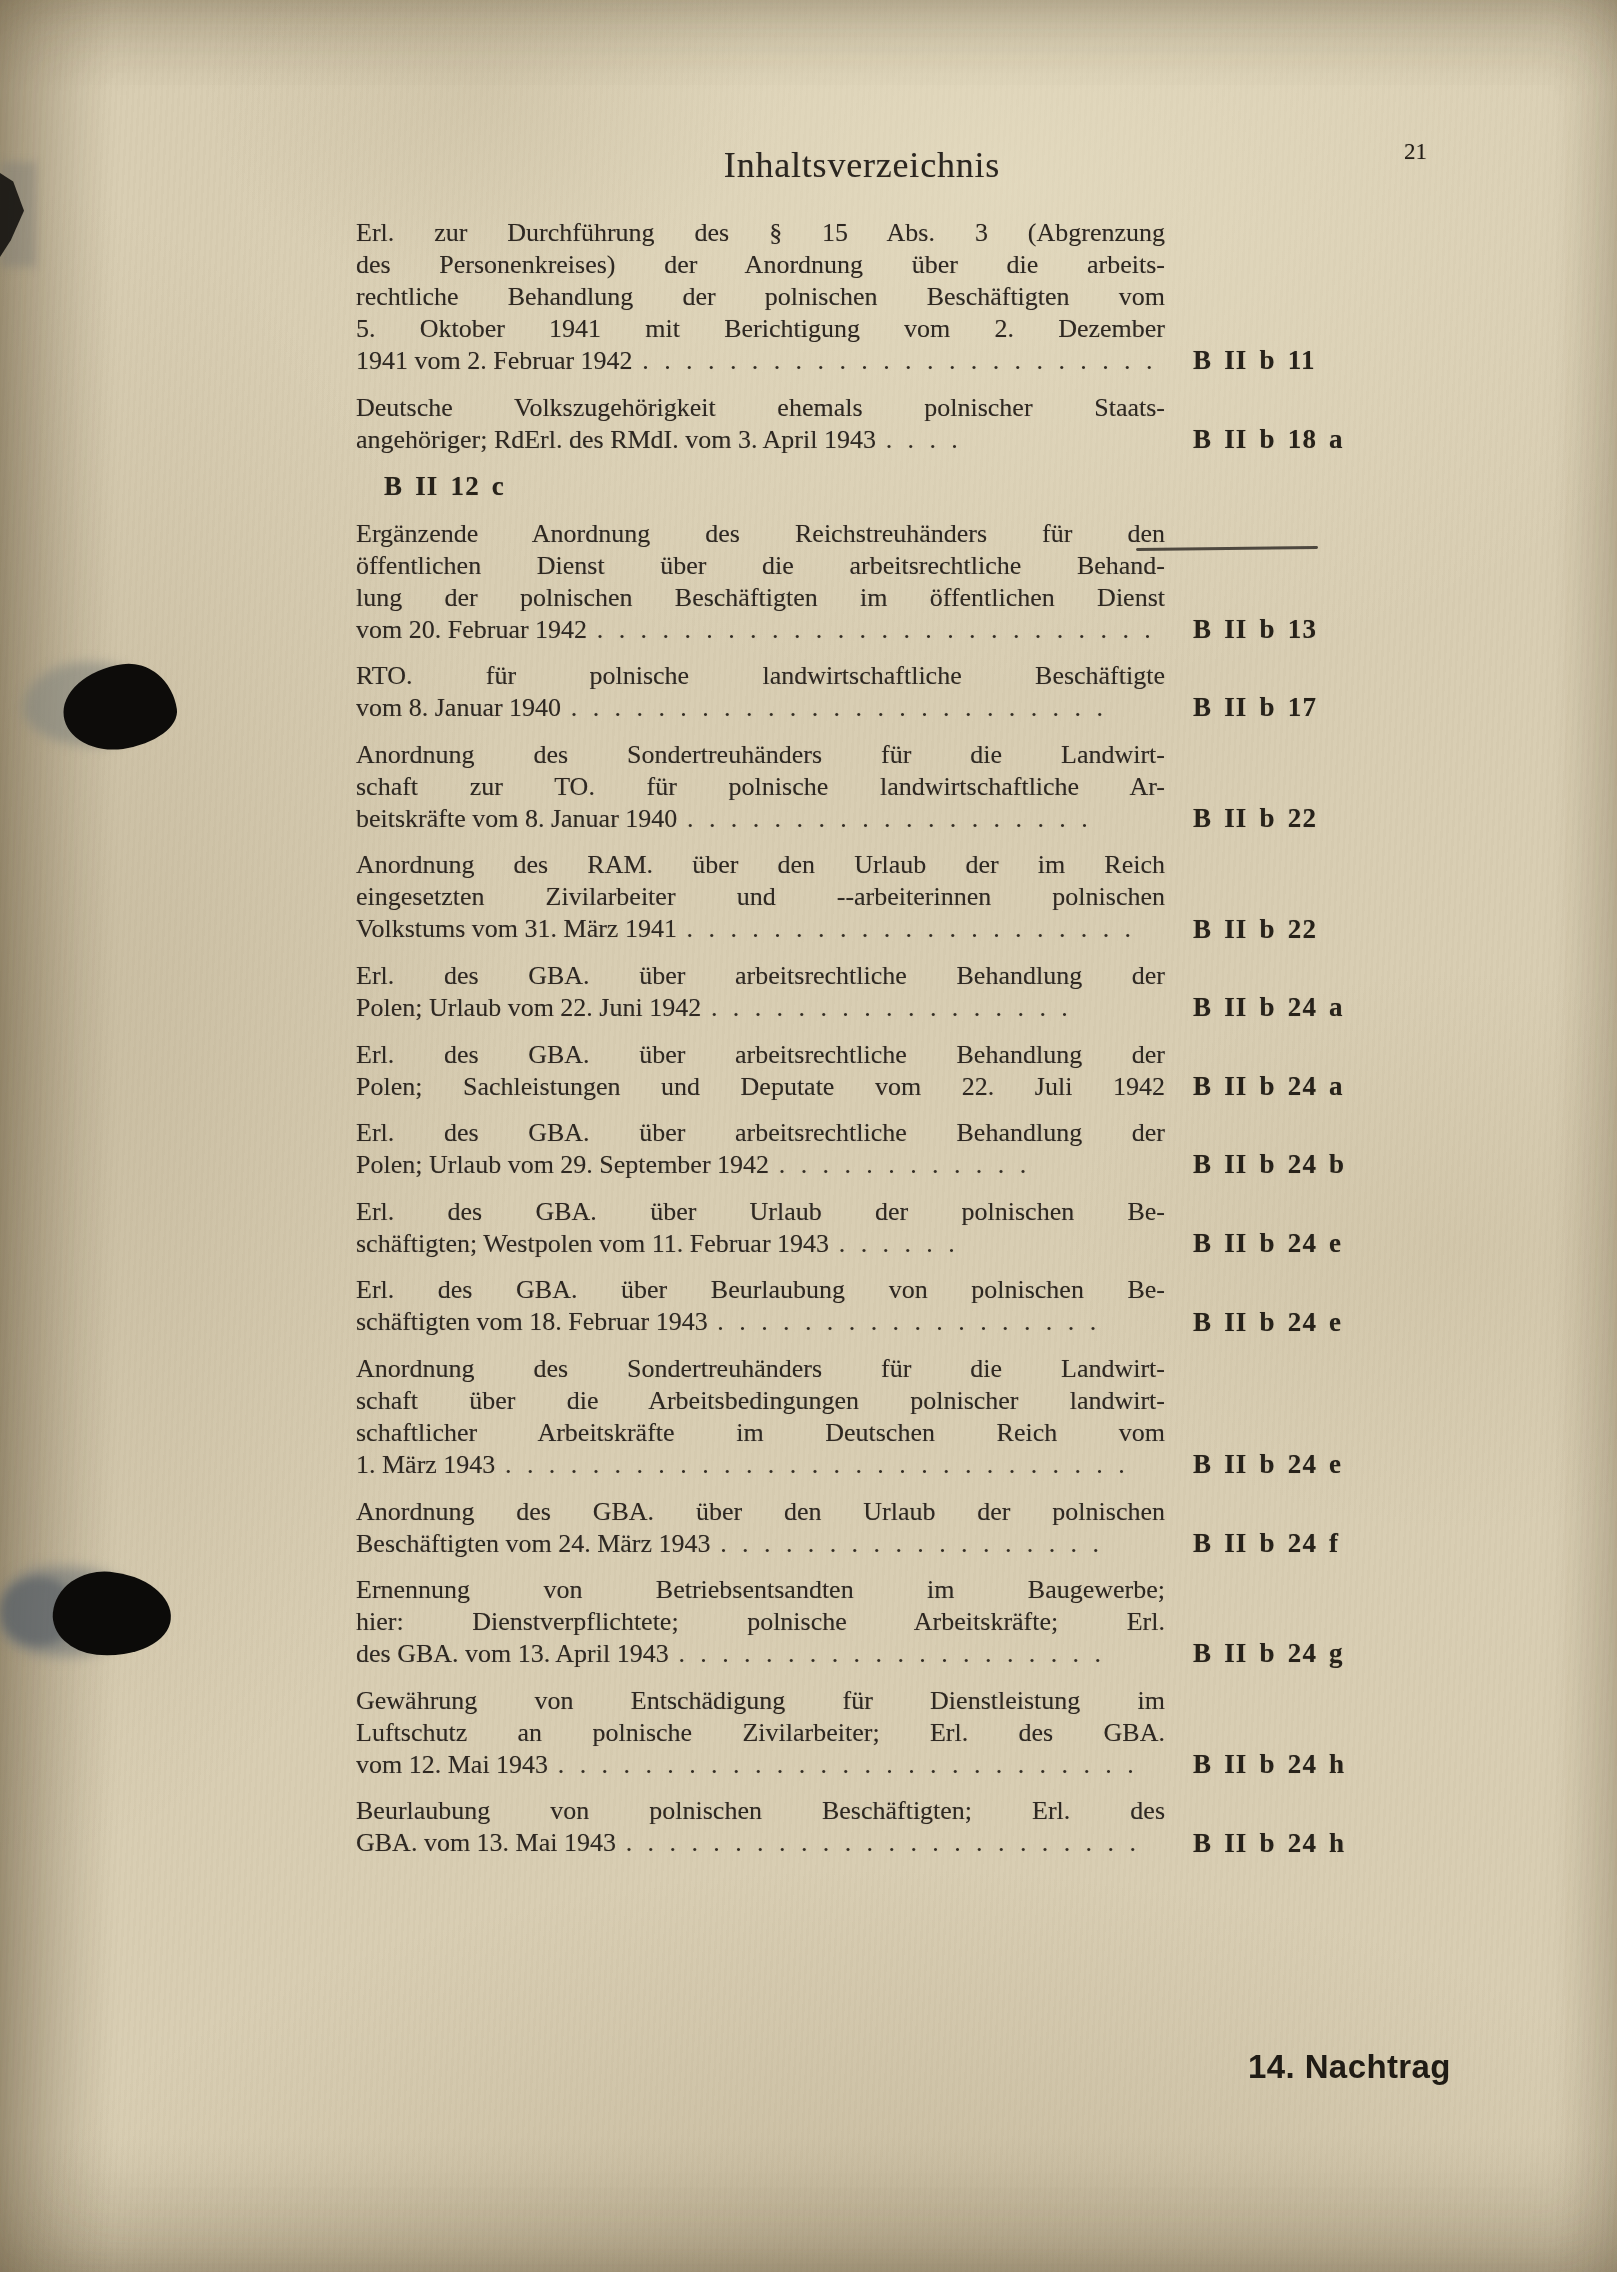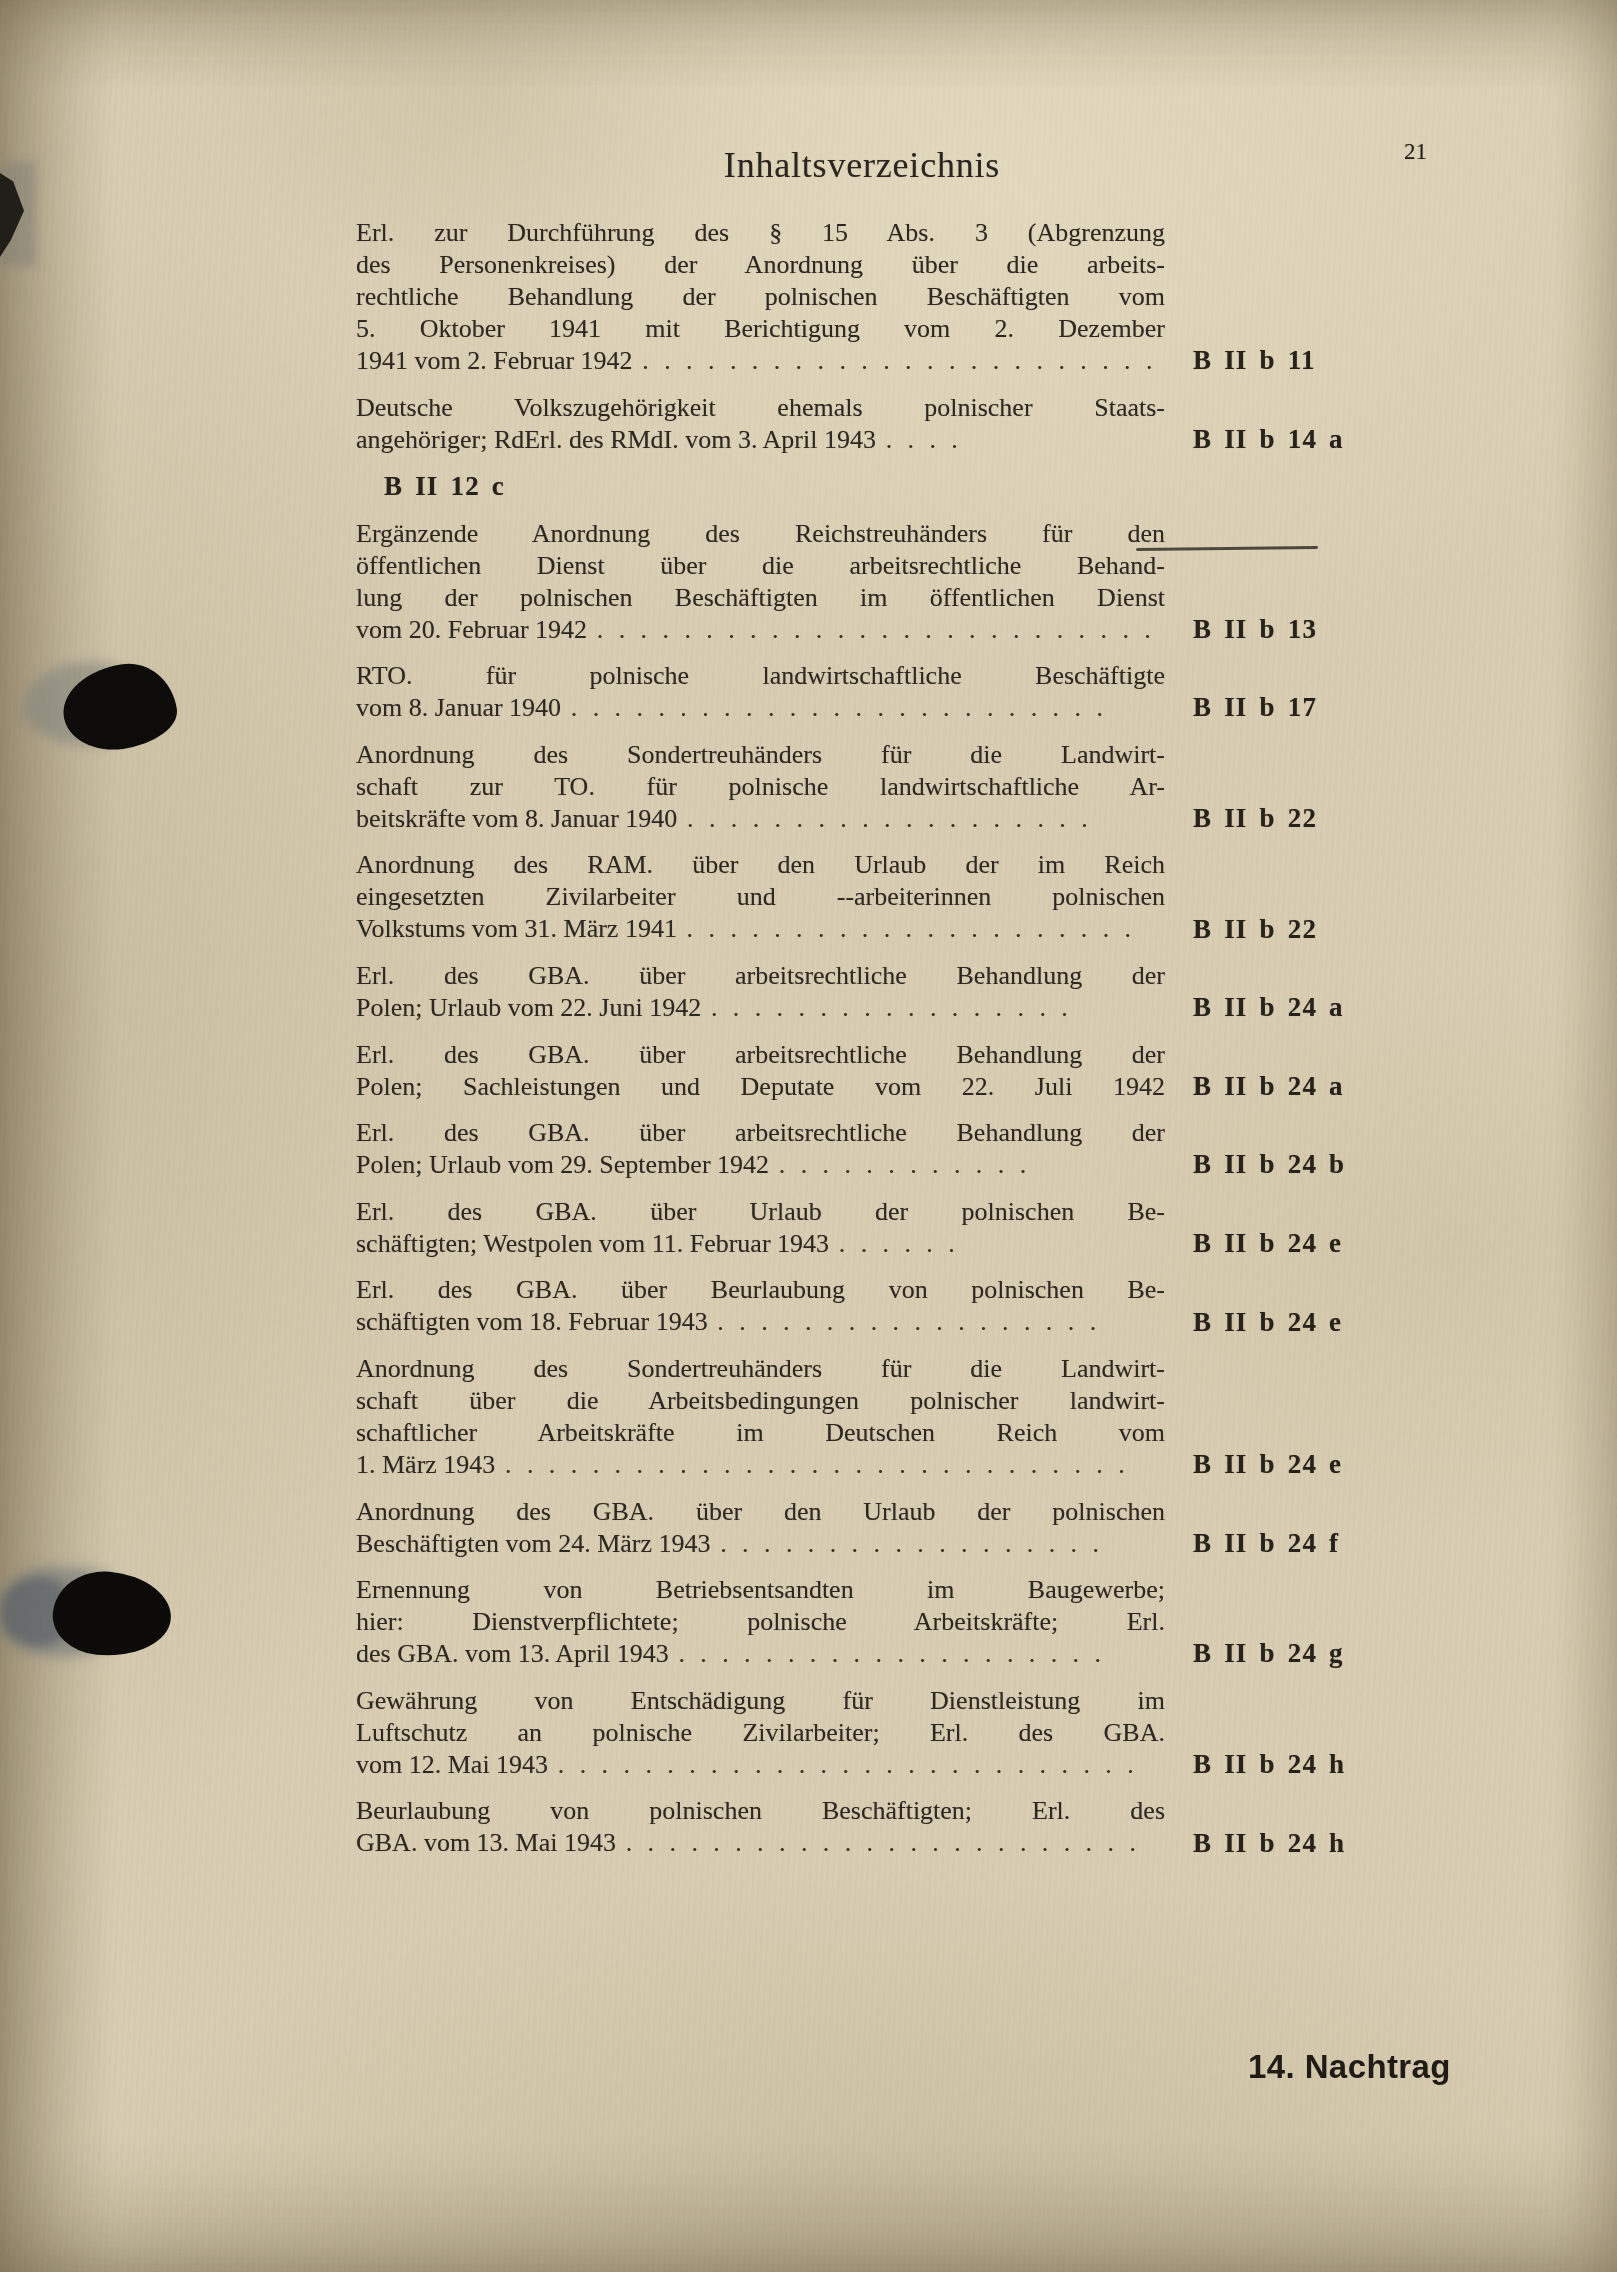--- a/index.html
+++ b/index.html
@@ -197,21 +197,21 @@
     </div>
     <div class="toc-code">B II b 11</div>
   </div>
       <div class="toc-row">
     <div class="toc-text">
       <div class="toc-body">Deutsche Volkszugehörigkeit ehemals polnischer Staats-</div>
       <div class="toc-lastline">
         <span class="toc-last">angehöriger; RdErl. des RMdI. vom 3. April 1943</span><span class="toc-dots">....</span>
       </div>
     </div>
-    <div class="toc-code">B II b 14 a</div>
+    <div class="toc-code">B II b 18 a</div>
   </div>
       <div class="toc-row">
     <div class="toc-code">B II 12 c</div>
   </div>
       <div class="toc-row">
     <div class="toc-text">
       <div class="toc-body">Ergänzende Anordnung des Reichstreuhänders für den
 öffentlichen Dienst über die arbeitsrechtliche Behand-
 lung der polnischen Beschäftigten im öffentlichen Dienst</div>
       <div class="toc-lastline">

